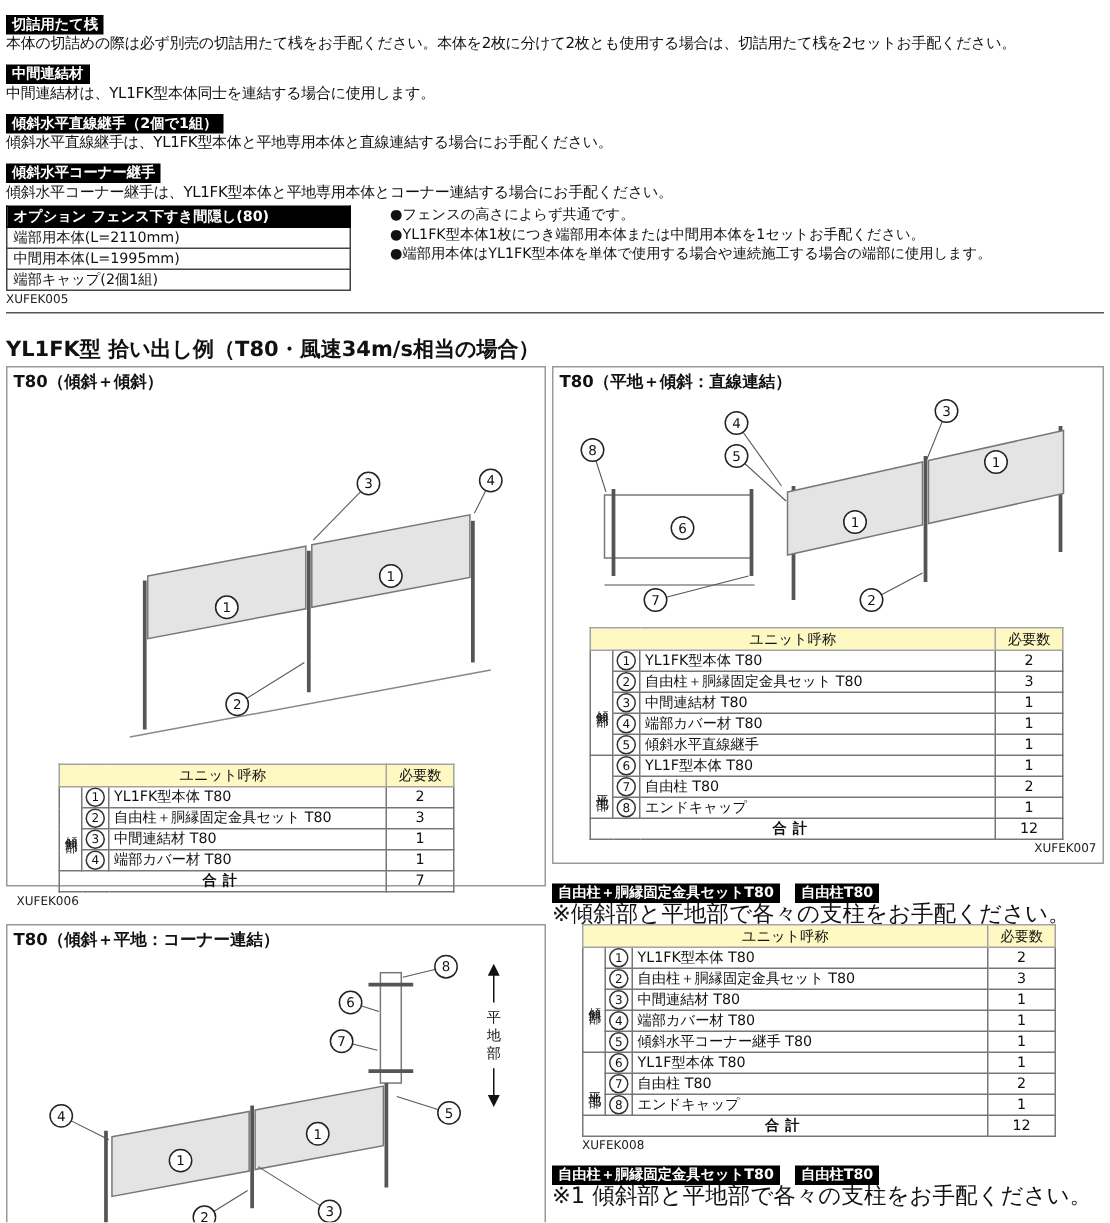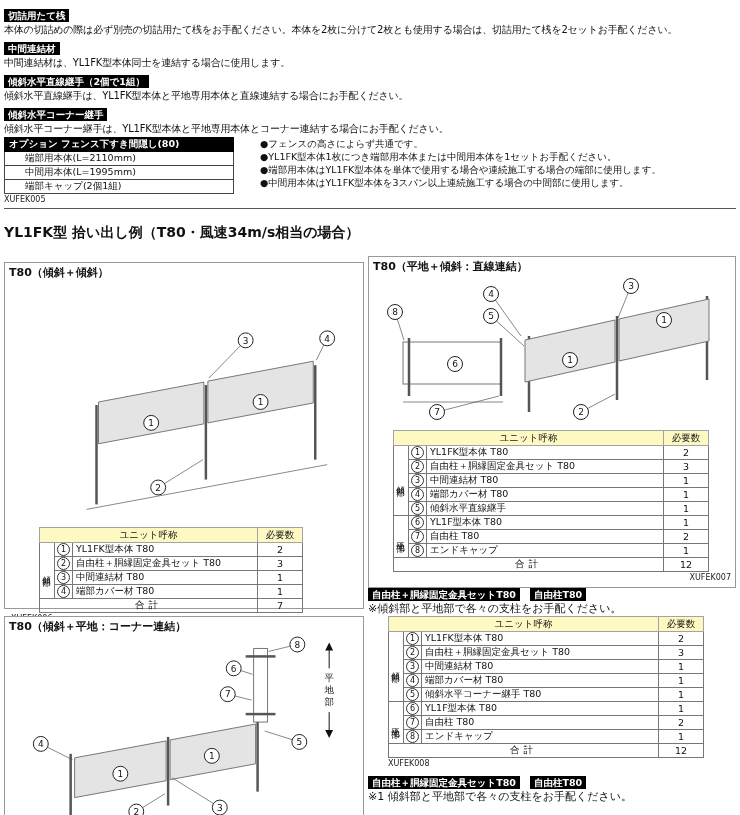--- a/index.html
+++ b/index.html
@@ -9,49 +9,49 @@
   
   .note-block{margin-bottom:2px;}
   .badge{display:inline-block;background:#000;color:#fff;font-size:9.5px;font-weight:bold;line-height:13px;padding:0 4px;}
   .note-text{font-size:10px;line-height:11px;margin:1px 0 2px 0;letter-spacing:-0.2px;}
 
   
   .options-row{display:flex;margin-top:3px;}
   .opt-left{width:232px;}
   .opt-table{border-collapse:collapse;width:230px;}
   .opt-table th{background:#000;color:#fff;font-size:9.5px;font-weight:bold;text-align:left;padding:0 4px;height:13px;border:1px solid #000;}
-  .opt-table td{border:1px solid #444;font-size:9.5px;padding:0 20px;height:13px;}
+  .opt-table td{border:1px solid #444;font-size:9.5px;padding:0 4px;height:13px;}
   .code{font-size:8px;color:#222;margin-top:1px;}
   .bullets{margin-left:24px;font-size:9.5px;line-height:13px;}
 
   .rule{border-top:1px solid #555;margin-top:4px;}
   .section-title{font-size:14px;font-weight:bold;margin:15px 0 2px 0;}
 
   
   .boxes{position:relative;height:583px;}
   .dbox{position:absolute;border:1px solid #999;background:#fff;box-sizing:border-box;padding:3px 4px;}
   .dbox-title{font-size:11px;font-weight:bold;line-height:14px;}
 
   
   .unit-table{border-collapse:collapse;font-size:9.5px;}
   .unit-table th{background:#fef9c3;font-weight:normal;text-align:center;border:1px solid #a3a3a3;height:14px;padding:0 3px;}
   .unit-table td{border:1px solid #777;height:14px;padding:0 3px;box-sizing:border-box;}
   .unit-table td.grp{width:15px;padding:0;text-align:center;writing-mode:vertical-rl;text-orientation:upright;font-size:8.5px;letter-spacing:1px;}
   .unit-table td.no{width:18px;text-align:center;padding:0;}
   .unit-table td.nm{text-align:left;}
   .unit-table td.qty,.unit-table th.qty{width:38px;text-align:center;}
-  .unit-table td.tot{text-align:center;letter-spacing:4px;}
+  .unit-table td.tot{text-align:center;letter-spacing:4px;font-weight:bold;}
   .circ{display:inline-block;width:11px;height:11px;border:1px solid #333;border-radius:50%;font-size:8px;line-height:11px;text-align:center;}
   .t1{margin:3px 0 0 30px;width:264px;}
   .t2{margin:2px 0 0 20px;width:316px;}
   .t3{width:316px;margin-left:20px;}
 
   .badge-line{margin:3px 0 1px 0;}
   .badge-line .badge{margin-right:5px;}
-  .fnote{font-size:11px;line-height:12px;}
+  .fnote{font-size:15px;line-height:12px;}
 
   
   .panel{fill:#e4e4e4;stroke:#777;stroke-width:1;}
   .panel-white{fill:#fff;stroke:#777;stroke-width:1;}
   .post{stroke:#555;stroke-width:2.5;fill:none;}
   .thin{stroke:#888;stroke-width:1;fill:none;}
   .leader{stroke:#555;stroke-width:0.7;}
   .co-circle{fill:#fff;stroke:#222;stroke-width:1;}
   .co-text{font-size:9px;text-anchor:middle;fill:#111;}
   .arrow{fill:#111;}
@@ -98,30 +98,29 @@
               <td>端部キャップ(2個1組)</td>
             </tr>
       </tbody>
         </table>
       <div class="code">XUFEK005</div>
     </div>
     <div class="bullets">
       <div>●フェンスの高さによらず共通です。</div>
       <div>●YL1FK型本体1枚につき端部用本体または中間用本体を1セットお手配ください。</div>
       <div>●端部用本体はYL1FK型本体を単体で使用する場合や連続施工する場合の端部に使用します。</div>
-      <div>●中間用本体はYL1FK型本体を3スパン以上連続施工する場合の中間部に使用します。</div>
     </div>
   </div>
 
   <div class="rule"></div>
   <div class="section-title">YL1FK型 拾い出し例（T80・風速34m/s相当の場合）</div>
 
   <div class="boxes">
 
-    <div class="dbox" style="left:0;top:18px;width:360px;height:347px;">
+    <div class="dbox" style="left:0;top:0;width:360px;height:347px;">
       <div class="dbox-title">T80（傾斜＋傾斜）</div>
       <svg width="350" height="240" viewBox="0 0 352 240">
         <line class="post" x1="88" y1="125" x2="88" y2="225"></line>
         <line class="post" x1="198" y1="105" x2="198" y2="200"></line>
         <line class="post" x1="308" y1="85" x2="308" y2="180"></line>
         <polygon class="panel" points="90,122 196,102 196,144 90,164"></polygon>
         <polygon class="panel" points="200,101 306,81 306,123 200,143"></polygon>
         <line class="thin" x1="78" y1="230" x2="320" y2="185"></line>
         <g>
             <line x1="320" y1="58" x2="309" y2="80" class="leader"></line>
@@ -168,21 +167,21 @@
             </tr>
             <tr>
               <td colspan="3" class="tot">合計</td>
               <td class="qty">7</td>
             </tr>
           </tbody>
         </table>
       <div class="code" style="margin-left:2px;">XUFEK006</div>
     </div>
 
-    <div class="dbox" style="left:364px;top:12px;width:368px;height:332px;">
+    <div class="dbox" style="left:364px;top:0;width:368px;height:332px;">
       <div class="dbox-title">T80（平地＋傾斜：直線連結）</div>
       <svg width="356" height="150" viewBox="0 0 356 150">
         <rect class="panel-white" x="30" y="68" width="98" height="42"></rect>
         <line class="post" x1="36" y1="64" x2="36" y2="122"></line>
         <line class="post" x1="128" y1="64" x2="128" y2="122"></line>
         <line class="post" x1="156" y1="62" x2="156" y2="138"></line>
         <line class="post" x1="244" y1="42" x2="244" y2="126"></line>
         <line class="post" x1="334" y1="22" x2="334" y2="106"></line>
         <polygon class="panel" points="152,66 242,46 242,88 152,108"></polygon>
         <polygon class="panel" points="246,45 336,25 336,67 246,87"></polygon>

